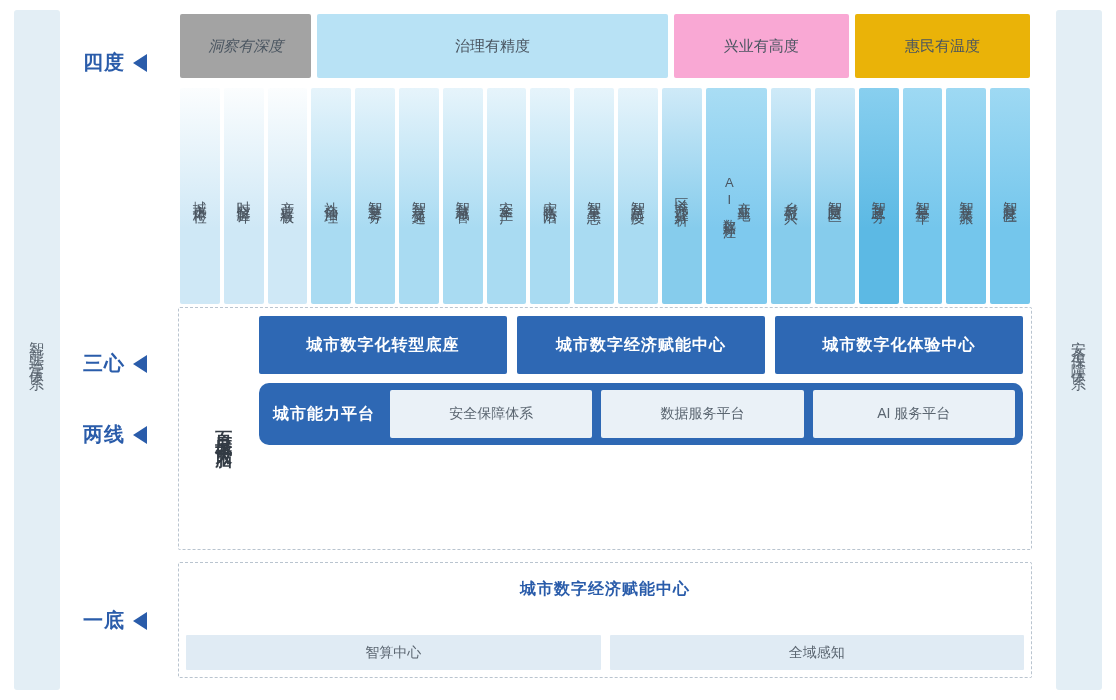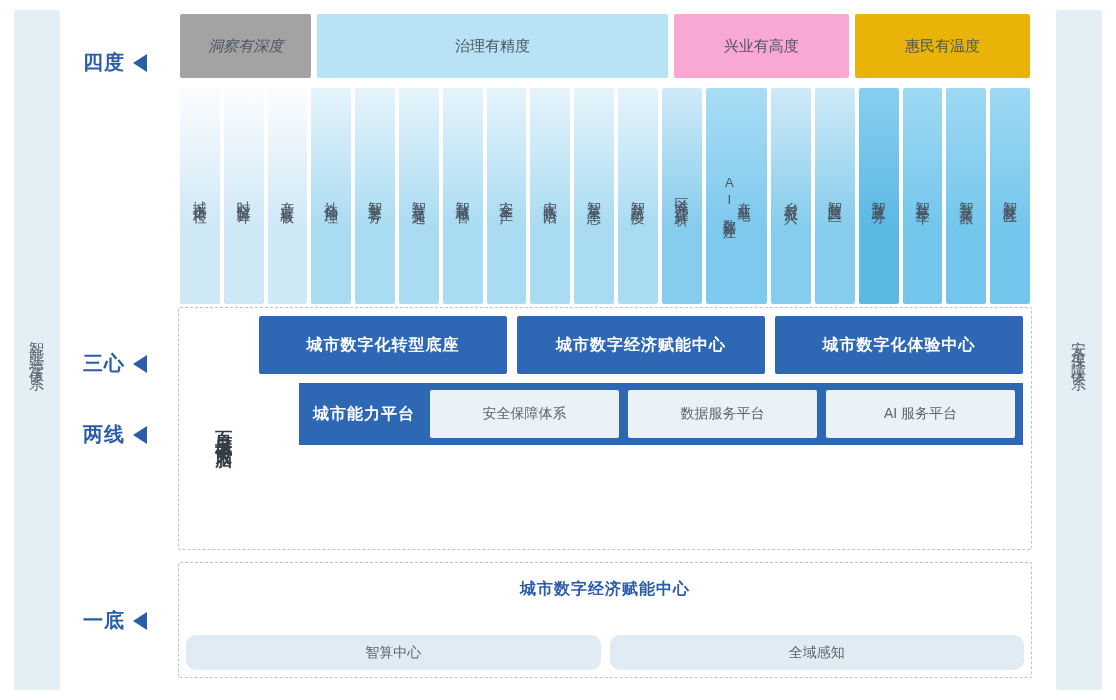--- a/index.html
+++ b/index.html
@@ -105,22 +105,22 @@
     border-radius: 2px;
   }
 
   #centers-row { display: flex; gap: 10px; height: 58px; }
   #centers-row .blue-box { flex: 1; }
 
   #bus-row { display: flex; gap: 10px; height: 62px; }
   #bus-row .blue-box { flex: 1; }
 
   #platform-row {
-    height: 62px; background: #2e68b4; border-radius: 0;
-    display: flex; align-items: center; padding: 7px 8px; gap: 9px; margin-left: 40px;
+    height: 62px; background: #2e68b4; border-radius: 10px;
+    display: flex; align-items: center; padding: 7px 8px; gap: 9px;
   }
   #platform-title {
     color: #ffffff; font-size: 16px; font-weight: bold;
     letter-spacing: 1px; padding: 0 6px; white-space: nowrap;
   }
   .plat-chip {
     flex: 1; height: 100%;
     background: #eaf1f7; border-radius: 2px;
     display: flex; align-items: center; justify-content: center;
     font-size: 14px; color: #5a6570;
@@ -135,21 +135,21 @@
     padding: 7px;
     display: flex; flex-direction: column; gap: 7px;
     background: #ffffff;
   }
   #foundation-title {
     height: 38px; display: flex; align-items: center; justify-content: center;
     color: #2a5caa; font-size: 16px; font-weight: bold; letter-spacing: 1px;
   }
   #foundation-chips { flex: 1; display: flex; gap: 9px; }
   .found-chip {
-    flex: 1; background: #e0ebf4; border-radius: 10px;
+    flex: 1; background: #e0ebf4; border-radius: 1px;
     display: flex; align-items: center; justify-content: center;
     font-size: 14px; color: #5a6570; margin-top: 20px;
   }
 </style>
 </head>
 <body>
 
 <div id="root">
 
   <div class="side-rail left">

